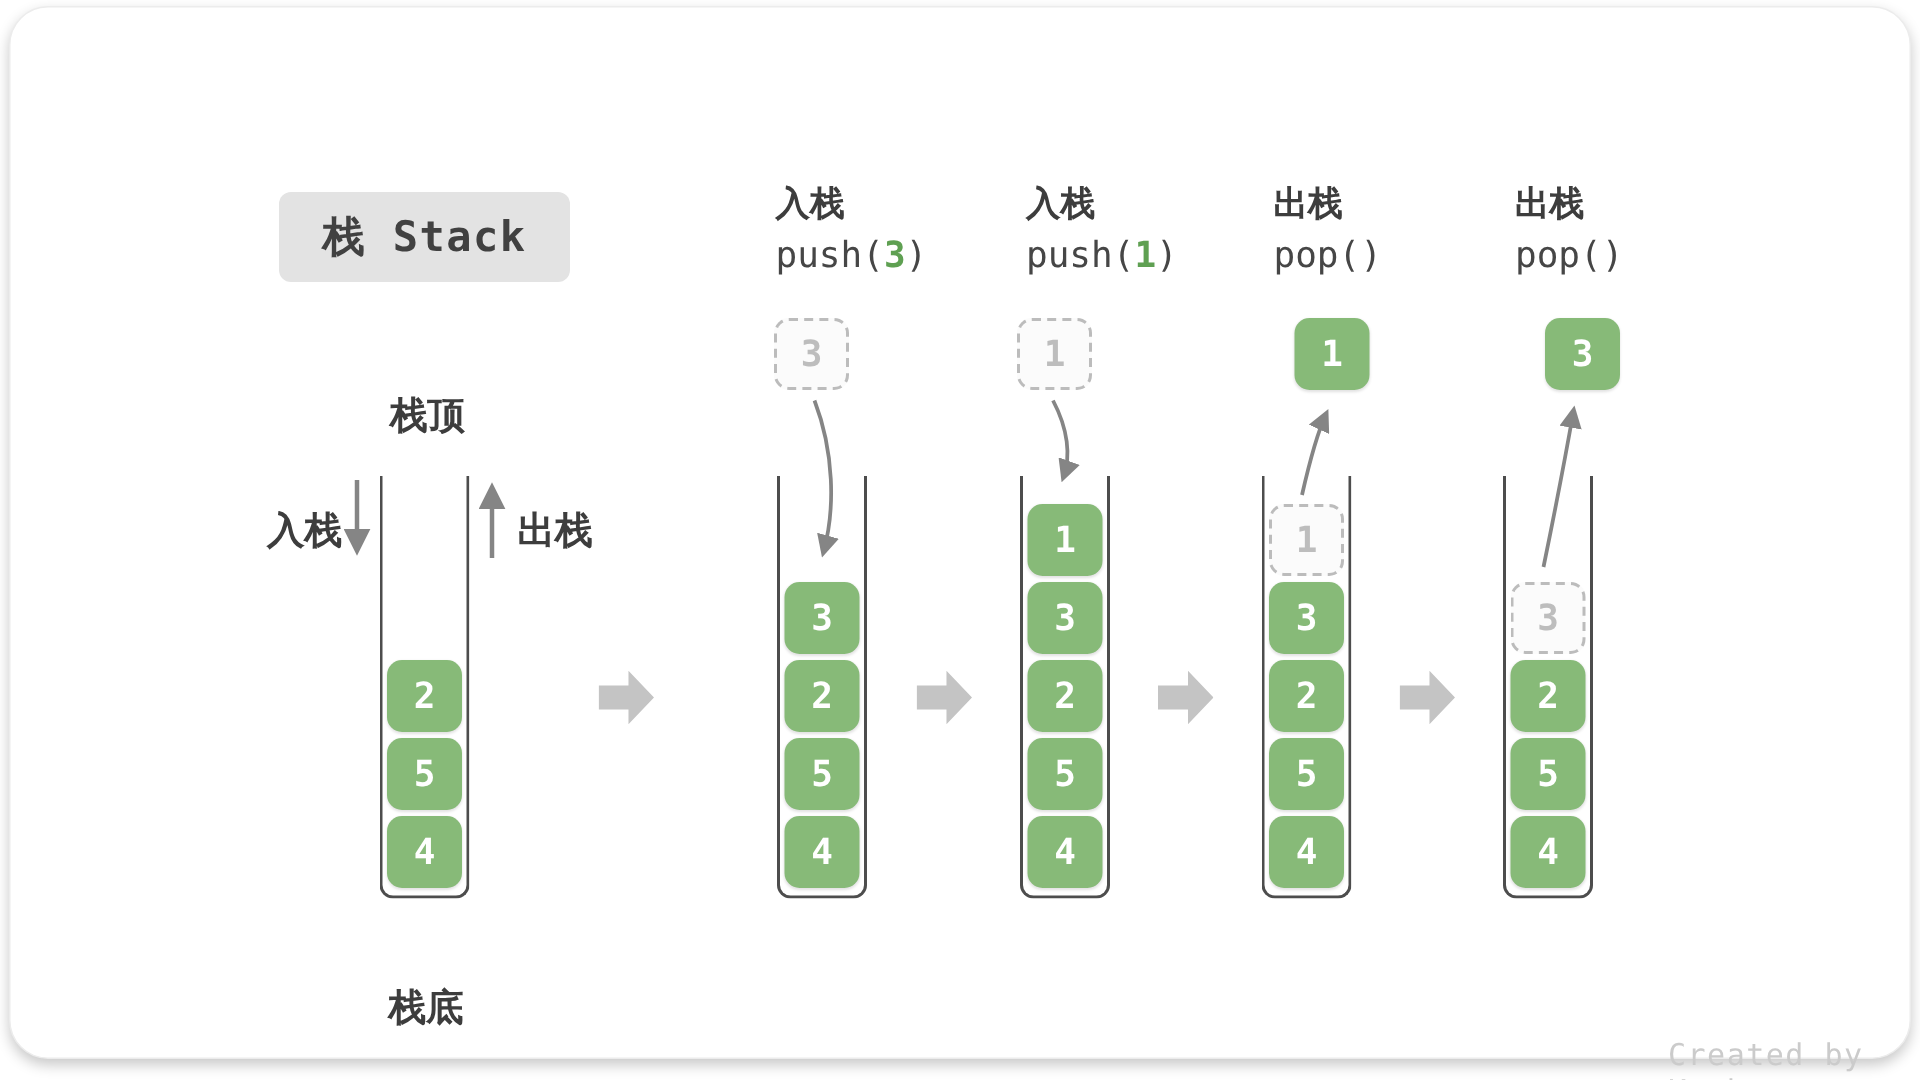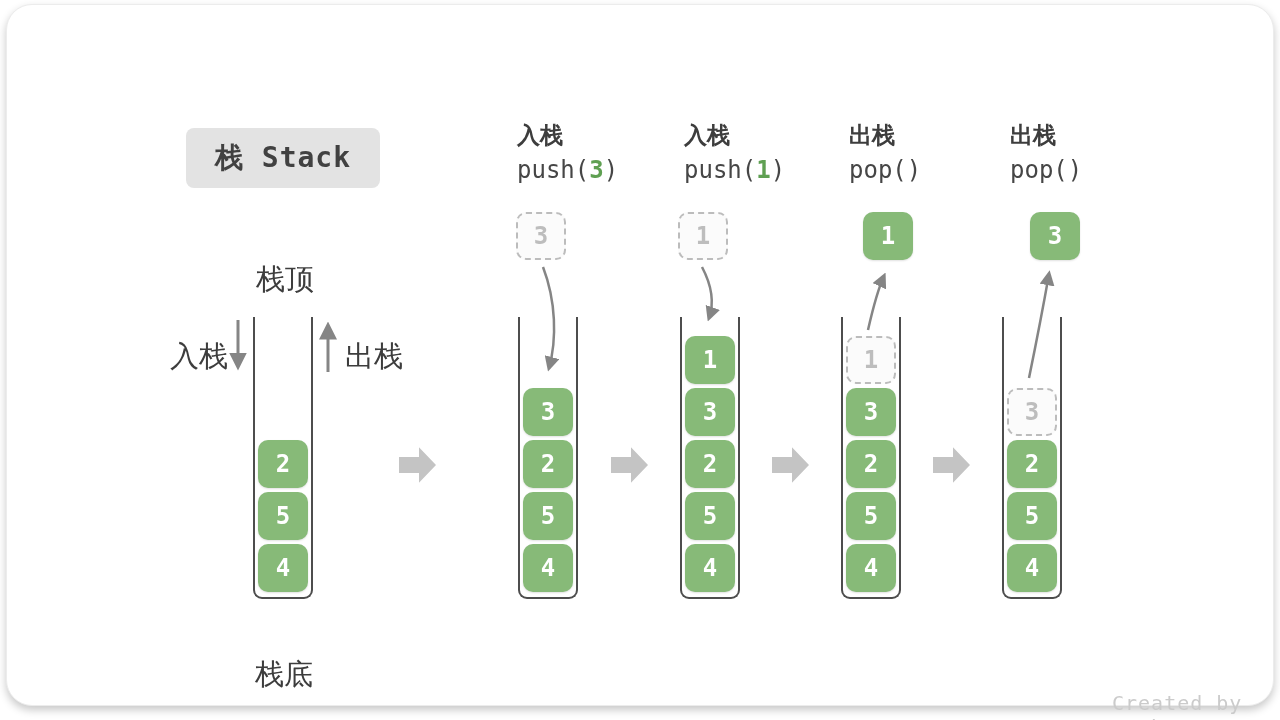--- a/index.html
+++ b/index.html
@@ -13,21 +13,21 @@
   #card{position:absolute;left:6px;top:4px;width:1268px;height:702px;
     background:#ffffff;border:1px solid #ececec;border-radius:26px;
     box-shadow:0 4px 9px rgba(0,0,0,0.22);}
   #canvas{position:absolute;left:0;top:17px;width:1280px;height:720px;}
 
   .badge{position:absolute;left:186px;top:111px;width:194px;height:60px;
     background:var(--badge);border-radius:8px;display:flex;align-items:center;
     justify-content:center;font-family:"DejaVu Sans Mono",monospace;
     font-size:28px;font-weight:700;color:#414141;letter-spacing:1px;}
 
-  .cn-label{position:absolute;color:var(--dark);font-weight:400;font-size:29px;
+  .cn-label{position:absolute;color:var(--dark);font-weight:700;font-size:25px;
     white-space:nowrap;}
 
   .stack-wall{position:absolute;width:60px;border-left:2px solid var(--wall);
     border-right:2px solid var(--wall);border-bottom:2px solid var(--wall);
     border-radius:0 0 9px 9px;background:transparent;}
 
   .cell{position:absolute;width:50px;height:48px;border-radius:10px;
     background:var(--green);color:#fff;display:flex;align-items:center;
     justify-content:center;font-family:"DejaVu Sans Mono",monospace;
     font-size:24px;font-weight:700;box-shadow:0 1px 2px rgba(0,0,0,0.12);}

